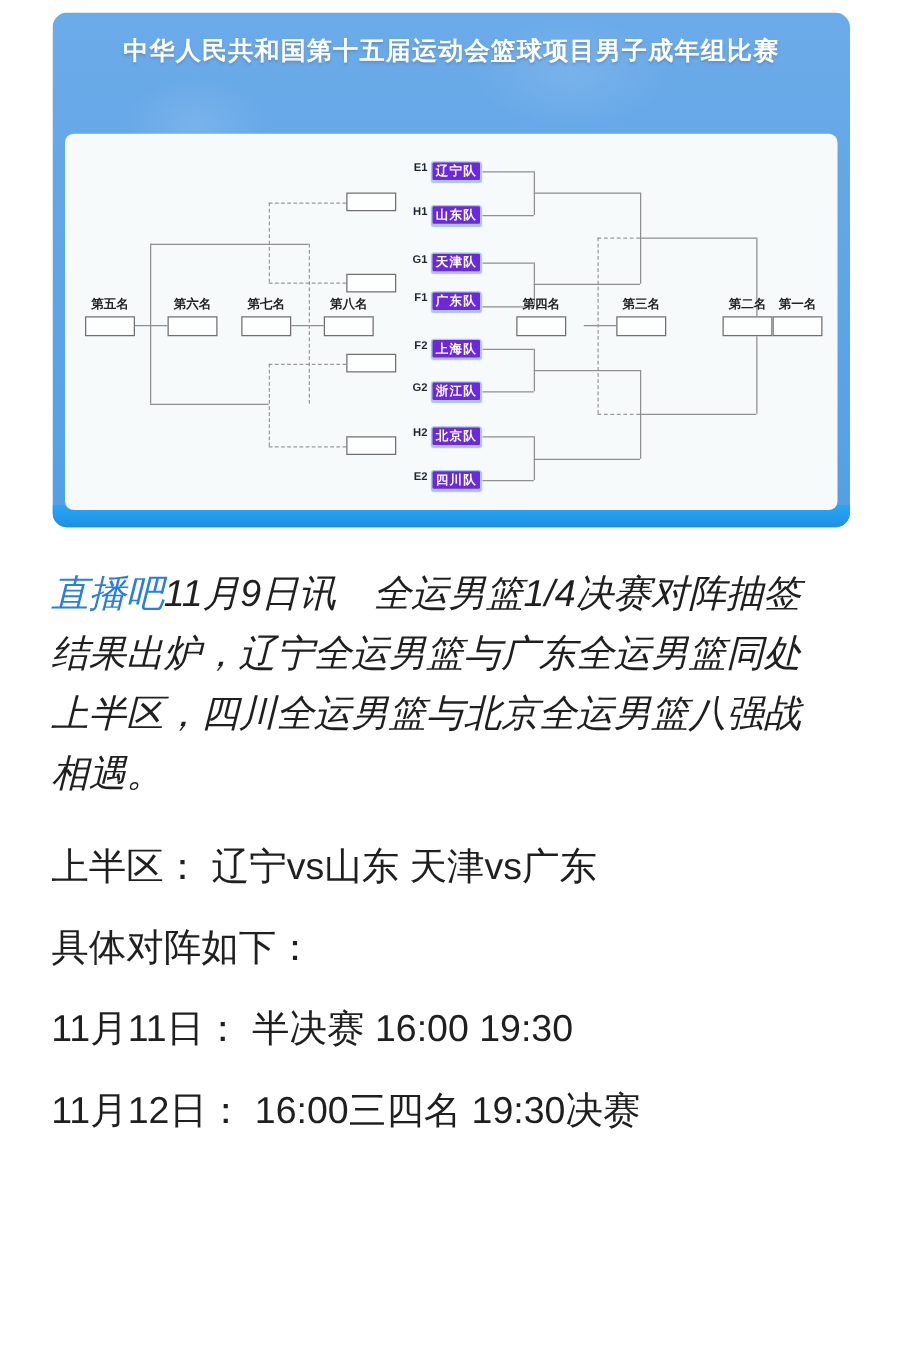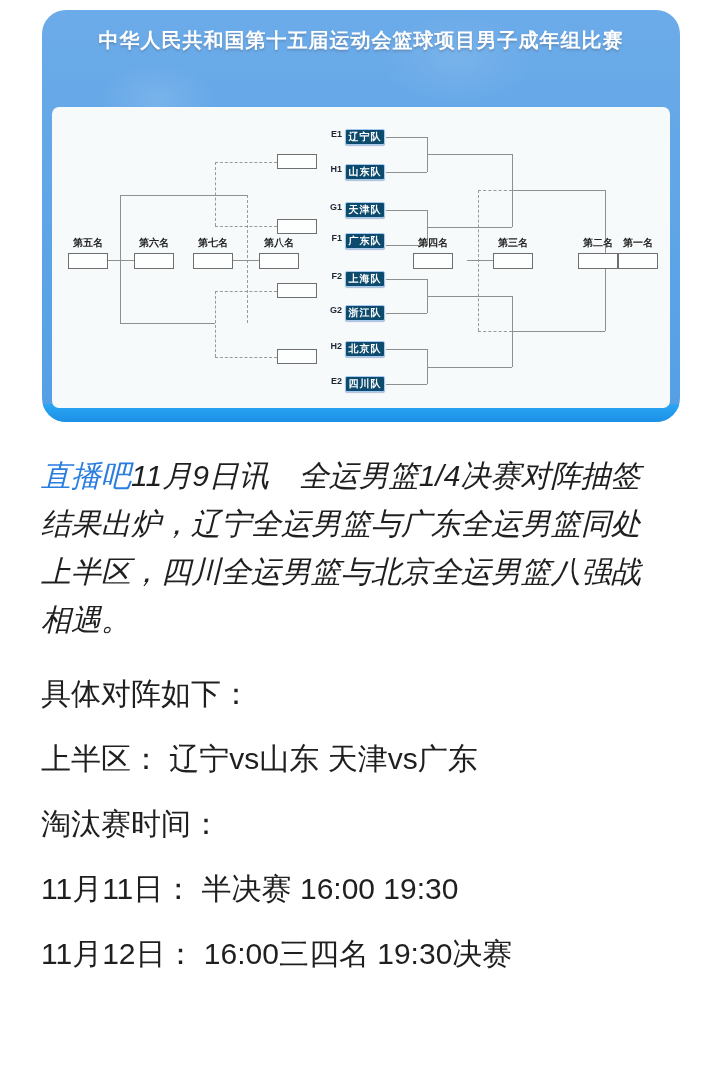--- a/index.html
+++ b/index.html
@@ -3,21 +3,21 @@
 <meta charset="utf-8">
 <style>
   html,body{margin:0;padding:0;}
   body{
     width:720px;height:1088px;background:#ffffff;overflow:hidden;position:relative;
     font-family:"Liberation Sans",sans-serif;
   }
   
   .poster-card{
     position:absolute;left:42px;top:10px;width:638px;height:412px;
-    border-radius:24px;overflow:hidden;
+    border-radius:12px;overflow:hidden;
     background:
       radial-gradient(90px 60px at 18% 22%, rgba(255,255,255,.12), transparent 65%),
       radial-gradient(120px 70px at 65% 12%, rgba(255,255,255,.10), transparent 65%),
       radial-gradient(80px 55px at 40% 55%, rgba(255,255,255,.08), transparent 60%),
       radial-gradient(100px 60px at 85% 45%, rgba(160,200,240,.25), transparent 65%),
       linear-gradient(180deg,#6cabe9 0%,#5aa3e6 70%,#549fe5 100%);
   }
   .bottom-strip{
     position:absolute;left:0;right:0;bottom:0;height:18px;
     background:linear-gradient(180deg,#2aa7f3,#1b90e6);
@@ -37,21 +37,21 @@
   
   .bracket-panel .hline{position:absolute;height:0;border-top:1px solid #8f8f8f;}
   .bracket-panel .vline{position:absolute;width:0;border-left:1px solid #8f8f8f;}
   .bracket-panel .hdash{position:absolute;height:0;border-top:1px dashed #9a9a9a;}
   .bracket-panel .vdash{position:absolute;width:0;border-left:1px dashed #9a9a9a;}
   .team{position:absolute;left:268px;width:68px;height:16px;display:flex;align-items:flex-start;}
   .team .seed{
     width:22px;text-align:right;padding-right:3px;font-size:9px;font-weight:bold;color:#1c2633;
   }
   .team .tbox{
-    width:40px;height:16px;background:#0c4a6e;border:1px solid #a6c9ef;border-radius:2px;
+    width:40px;height:16px;background:#6d28d9;border:1px solid #a6c9ef;border-radius:2px;
     color:#ffffff;font-size:10px;font-weight:bold;display:flex;align-items:center;justify-content:center;
     letter-spacing:1px;box-sizing:border-box;box-shadow:0 1px 1px rgba(40,80,140,.35);
   }
   .place{position:absolute;top:129px;width:40px;}
   .place .plabel{font-size:10px;font-weight:bold;color:#222;text-align:center;white-space:nowrap;}
   .place .pbox{margin-top:3px;width:38px;height:14px;background:#fdfefe;border:1px solid #6f6f6f;}
   .midbox{position:absolute;width:40px;height:15px;background:#fdfefe;border:1px solid #6f6f6f;box-sizing:border-box;}
   
   .article{position:absolute;left:41px;top:452px;width:625px;color:#1f1f1f;}
   .article p{margin:0 0 17px;font-size:30px;line-height:48px;letter-spacing:0;}
@@ -176,18 +176,17 @@
 
     <div class="midbox" style="left:225px;top:47px"></div>
     <div class="midbox" style="left:225px;top:112px"></div>
     <div class="midbox" style="left:225px;top:176px"></div>
     <div class="midbox" style="left:225px;top:242px"></div>
   </div>
 </div>
 
 <div class="article">
   <p class="intro"><a class="lnk">直播吧</a><span>11月9日讯　全运男篮1/4决赛对阵抽签结果出炉，辽宁全运男篮与广东全运男篮同处上半区，四川全运男篮与北京全运男篮八强战相遇。</span></p>
+  <p>上半区： 辽宁vs山东 天津vs广东</p>
   <p>具体对阵如下：</p>
-  <p>上半区： 辽宁vs山东 天津vs广东</p>
-  <p>淘汰赛时间：</p>
   <p>11月11日： 半决赛 16:00 19:30</p>
   <p>11月12日： 16:00三四名 19:30决赛</p>
 </div>
 
 </body></html>

